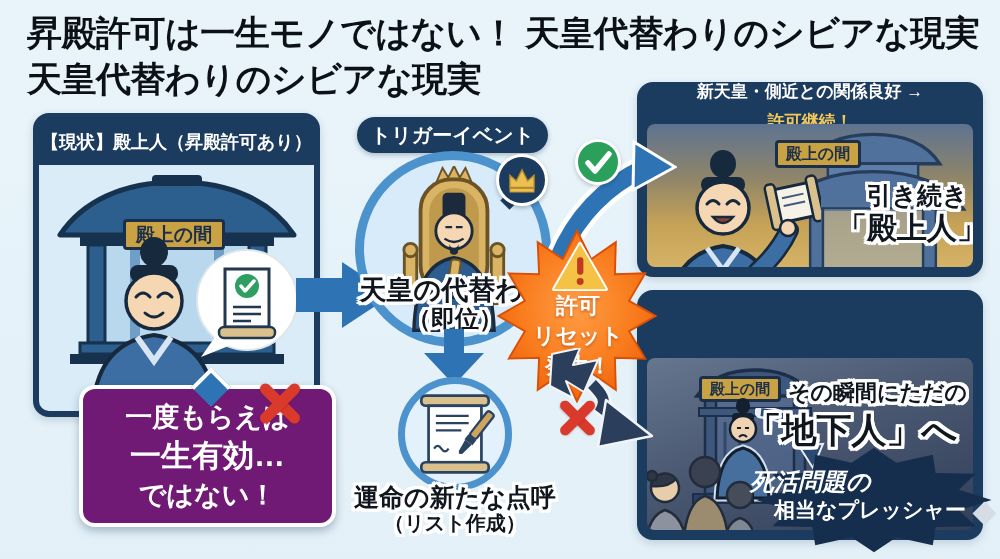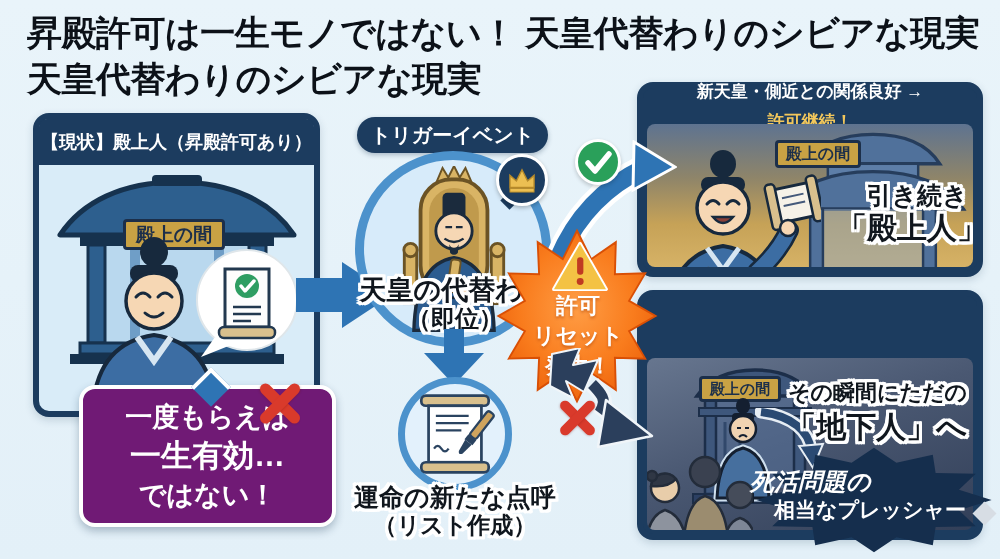--- a/index.html
+++ b/index.html
@@ -41,21 +41,21 @@
   .x2{left:555px;top:396px;width:45px;height:45px;}
   .x2 i{height:10px;}
 
   
   .trigger-pill{position:absolute;left:357px;top:117px;width:191px;height:36px;background:#1c3c5f;border-radius:19px;color:#fff;font-weight:800;font-size:20px;display:flex;align-items:center;justify-content:center;box-shadow:0 2px 5px rgba(20,50,80,.3);}
   .trigger-circle{position:absolute;left:355px;top:151px;width:196px;height:196px;border-radius:50%;border:9px solid #4c92cc;background:#d7ebfa;box-sizing:border-box;}
   .rollcall-circle{position:absolute;left:398px;top:377px;width:114px;height:114px;border-radius:50%;border:7px solid #4c92cc;background:#e3f1fc;box-sizing:border-box;}
   .cap-trigger1{position:absolute;left:330px;top:272px;width:250px;font-size:27px;}
   .cap-trigger2{position:absolute;left:330px;top:303px;width:250px;font-size:24px;}
   .cap-roll1{position:absolute;left:325px;top:481px;width:260px;font-size:25px;}
-  .cap-roll2{position:absolute;left:325px;top:510px;width:260px;font-size:23px;}
+  .cap-roll2{position:absolute;left:325px;top:510px;width:260px;font-size:20px;}
 
   
   .crown-badge{position:absolute;left:496px;top:154px;width:46px;height:46px;background:#1c3c5f;border:3px solid #fff;border-radius:50%;box-shadow:0 2px 4px rgba(0,0,0,.25);display:flex;align-items:center;justify-content:center;}
   .crown-tail{position:absolute;left:503px;top:194px;width:13px;height:13px;background:#1c3c5f;transform:rotate(45deg);}
 
   
   .check{position:absolute;left:575px;top:139px;width:46px;height:46px;border-radius:50%;background:#2aa05a;border:3px solid #fff;box-sizing:border-box;box-shadow:0 2px 4px rgba(0,0,0,.2);}
 
   
   .burst-o{position:absolute;left:496px;top:226px;width:162px;height:180px;}
@@ -70,21 +70,21 @@
   .plaque.pl-good{left:128px;top:16px;width:86px;height:28px;font-size:16px;}
   .good-t1{position:absolute;left:170px;top:55px;width:200px;font-size:25px;}
   .good-t2{position:absolute;left:160px;top:84px;width:210px;font-size:30px;}
 
   .bad-panel{left:637px;top:290px;width:346px;height:250px;background:#1c3c5f;}
   .bad-head{position:absolute;left:0;right:0;top:4px;text-align:center;font-weight:800;font-size:19px;line-height:27px;color:#fff;}
   .bad-head .accent{color:#f2c75c;}
   .bad-body{position:absolute;left:4px;right:4px;top:62px;bottom:4px;border-radius:8px;overflow:hidden;background:linear-gradient(160deg,#67768f 0%,#4a5872 45%,#323f58 100%);}
   .plaque.pl-bad{left:52px;top:18px;width:82px;height:26px;font-size:15px;}
   .bad-t1{position:absolute;right:6px;top:20px;width:230px;font-size:22px;text-align:right;}
-  .bad-t2{position:absolute;right:6px;top:49px;width:230px;font-size:30px;text-align:right;}
+  .bad-t2{position:absolute;right:6px;top:49px;width:230px;font-size:35px;text-align:center;}
 
   
   .burst-d{position:absolute;left:745px;top:444px;width:258px;height:112px;}
   .burst-d-t1{position:absolute;left:750px;top:466px;width:240px;text-align:left;color:#fff;font-weight:900;font-size:24px;font-style:italic;}
   .burst-d-t2{position:absolute;left:748px;top:496px;width:244px;text-align:center;color:#fff;font-weight:900;font-size:21px;}
   .sparkle{position:absolute;left:976px;top:505px;width:17px;height:17px;background:#d7dde4;transform:rotate(45deg);}
 </style>
 </head>
 <body>
 

